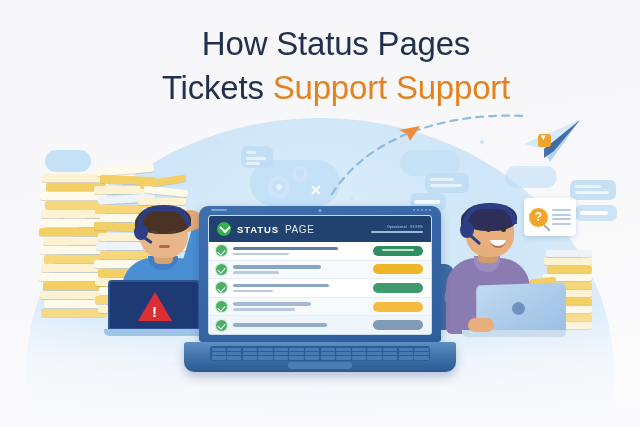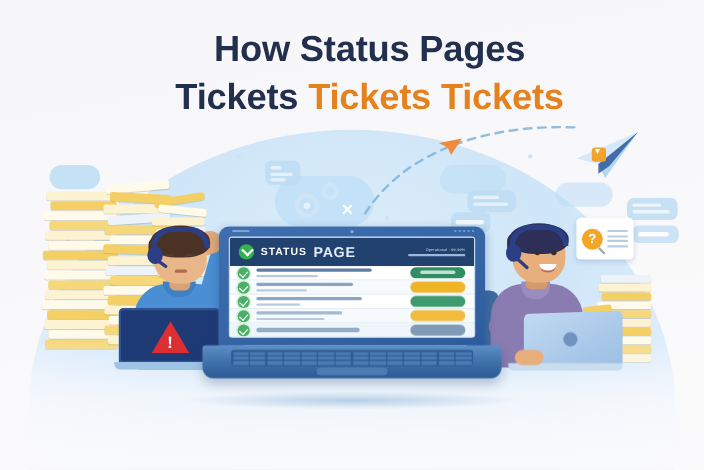--- a/index.html
+++ b/index.html
@@ -29,21 +29,21 @@
     left: 0; bottom: 0; width: 640px; height: 120px;
     background: linear-gradient(to bottom, rgba(250,250,252,0) 0%, rgba(250,250,252,0.75) 45%, #fafafc 100%);
   }
 
   
   .title-wrap {
     position: absolute; left: 0; top: 22px; width: 640px;
     text-align: center; z-index: 40;
   }
   .title-line {
-    font-size: 33px; font-weight: bold; letter-spacing: -0.2px;
+    font-size: 33px; font-weight: normal; letter-spacing: -0.2px;
     color: #22304e; line-height: 1.33; margin-left: 32px;
   }
   .title-accent { color: #e3821f; }
 
   
   .cloud {
     position: absolute;
     background: #bcddf5; border-radius: 50%;
     opacity: .85;
   }
@@ -100,21 +100,21 @@
     border-bottom: 29px solid #dc2f33;
   }
   .warn-bang {
     position: absolute; color: #fff; font-weight: bold; font-size: 15px;
     line-height: 1;
   }
 
   
   .main-laptop { position: absolute; left: 199px; top: 206px; width: 242px; z-index: 30; }
   .lid {
-    position: relative; width: 242px; height: 108px;
+    position: relative; width: 242px; height: 136px;
     background: linear-gradient(160deg,#3f6fae 0%, #2e5d9e 100%);
     border-radius: 9px 9px 3px 3px;
     padding: 9px 9px 7px 9px;
     box-shadow: 0 3px 9px rgba(30,60,110,.3);
   }
   .screen {
     width: 100%; height: 100%;
     background: #f4f8fc;
     border-radius: 3px; overflow: hidden;
     display: flex; flex-direction: column;
@@ -130,21 +130,21 @@
     background: #35b14d; flex: 0 0 auto;
     position: relative;
   }
   .sp-logo:after {
     content: ""; position: absolute; left: 4px; top: 3px;
     width: 6px; height: 6px; border: 2px solid #fff;
     border-top: none; border-left: none;
     transform: rotate(45deg) translate(-1px,-1px);
   }
   .sp-title { color: #fff; font-size: 9.5px; font-weight: bold; letter-spacing: .9px; }
-  .sp-title-sub { color: #e3ecf6; font-size: 13px; letter-spacing: .6px; font-weight: bold; }
+  .sp-title-sub { color: #e3ecf6; font-size: 10px; letter-spacing: .6px; font-weight: normal; }
   .sp-meta { margin-left: auto; display: flex; flex-direction: column; gap: 2px; align-items: flex-end; }
   .sp-meta-bar { width: 52px; height: 2px; background: #9db9d9; border-radius: 1px; }
   .sp-meta-txt { font-size: 3.4px; color: #cddcee; letter-spacing: .2px; white-space: nowrap; }
 
   .sp-body { flex: 1 1 auto; display: flex; flex-direction: column; }
   .sp-row {
     flex: 1 1 0; display: flex; align-items: center;
     padding: 0 8px 0 7px; gap: 6px;
     border-bottom: 1px solid #e4edf6;
     background: #ffffff;
@@ -558,17 +558,17 @@
       <div class="trackpad"></div>
     </div>
   </div>
 
   <div class="laptop-shadow"></div>
   <div class="arc-fade"></div>
 
   <div class="title-wrap">
     <div class="title-line">How Status Pages</div>
     <div class="title-line">
-      <span>Tickets </span><span class="title-accent">Tickets Tickets</span>
+      <span>Tickets </span><span class="title-accent">Support Support</span>
     </div>
   </div>
 
 </div>
 
 </body></html>

